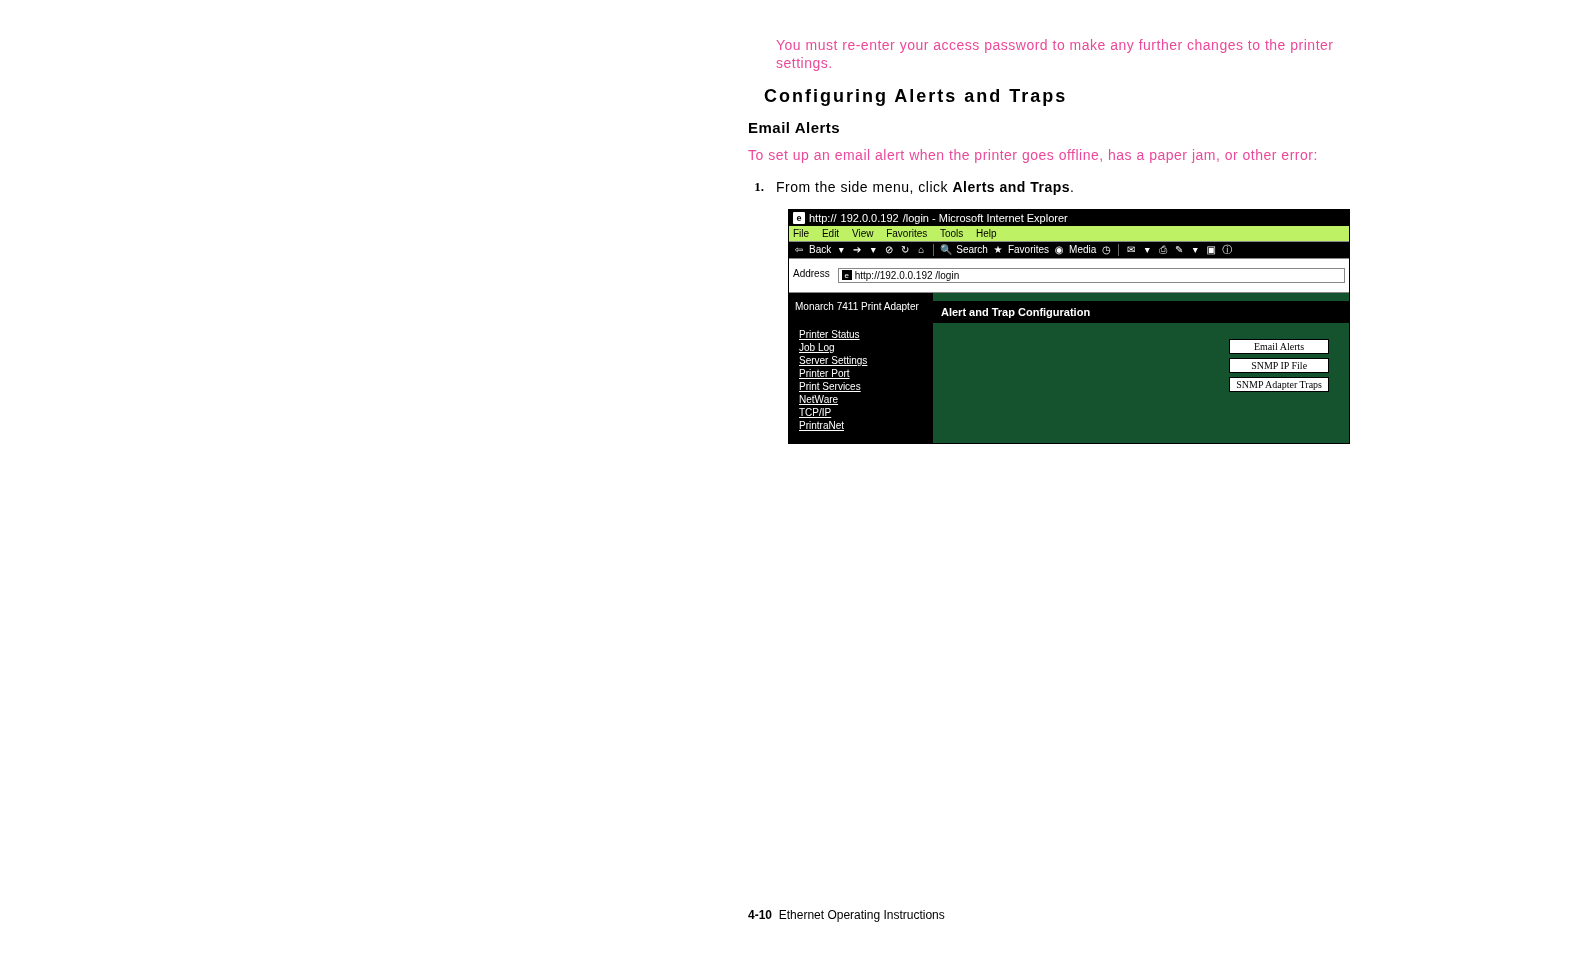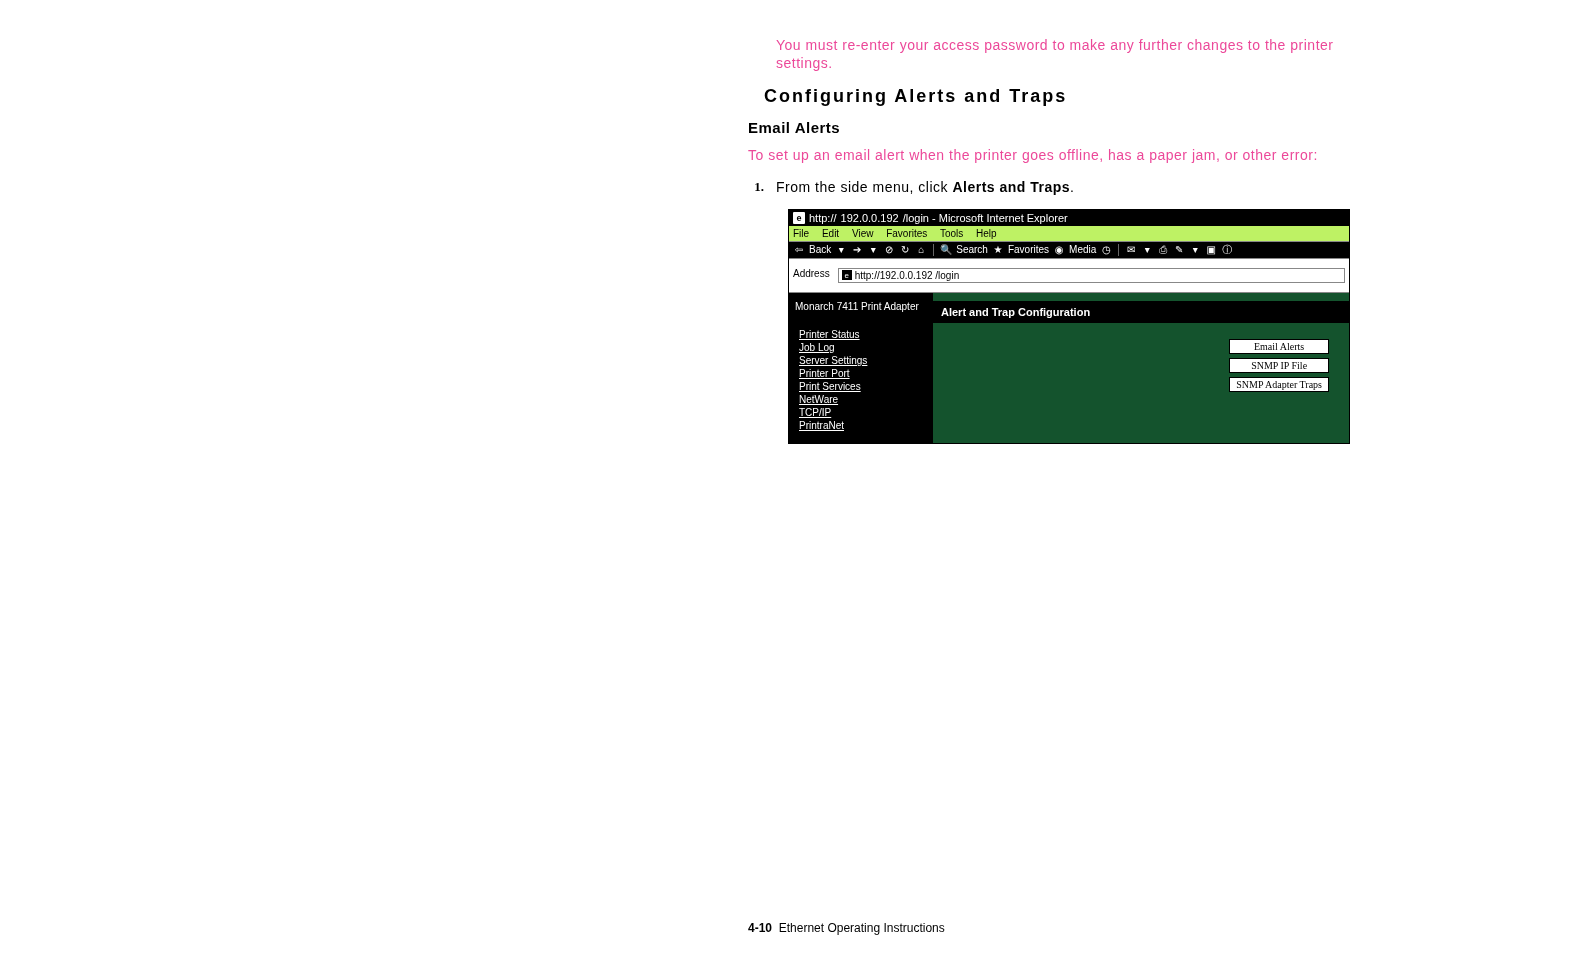--- a/index.html
+++ b/index.html
@@ -199,21 +199,21 @@
     background: #fff;
     padding: 1px 6px;
     font-size: 10px;
     text-align: center;
     font-family: "Times New Roman", serif;
   }
 
   .footer {
     position: absolute;
     left: 748px;
-    bottom: 19px;
+    bottom: 32px;
     font-size: 12px;
   }
   .footer b { font-weight: bold; }
 </style>
 </head>
 <body>
 
 <div class="page">
   <p class="para indent">You must re-enter your access password to make any further changes to the printer settings.</p>
 

